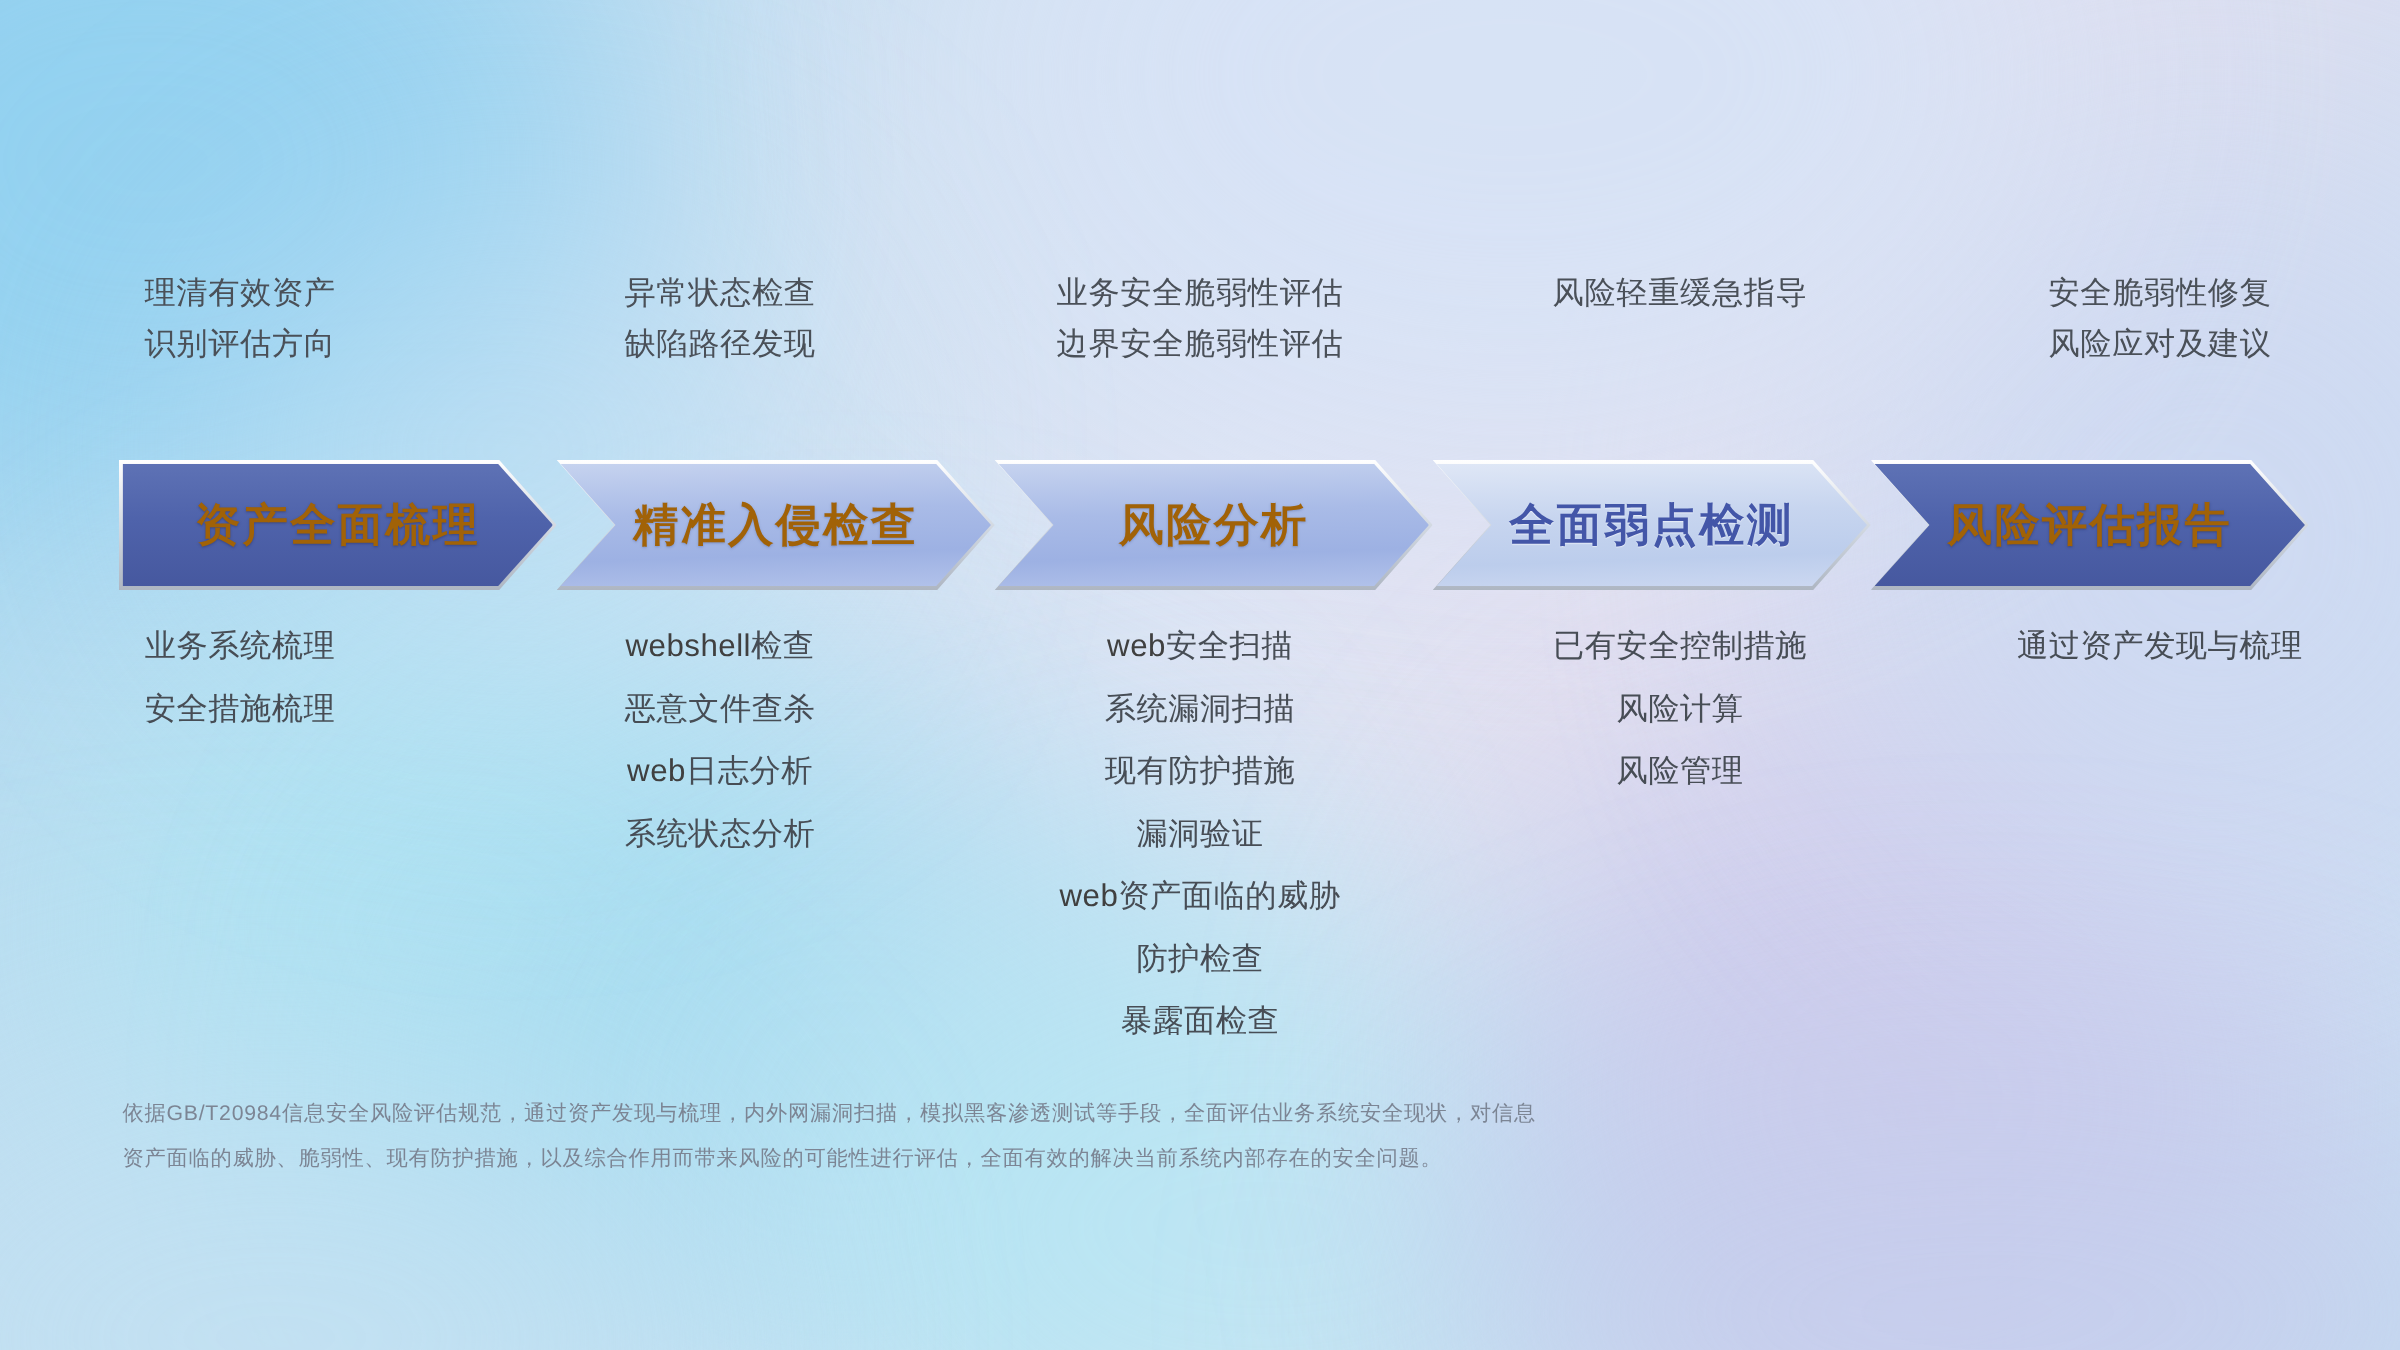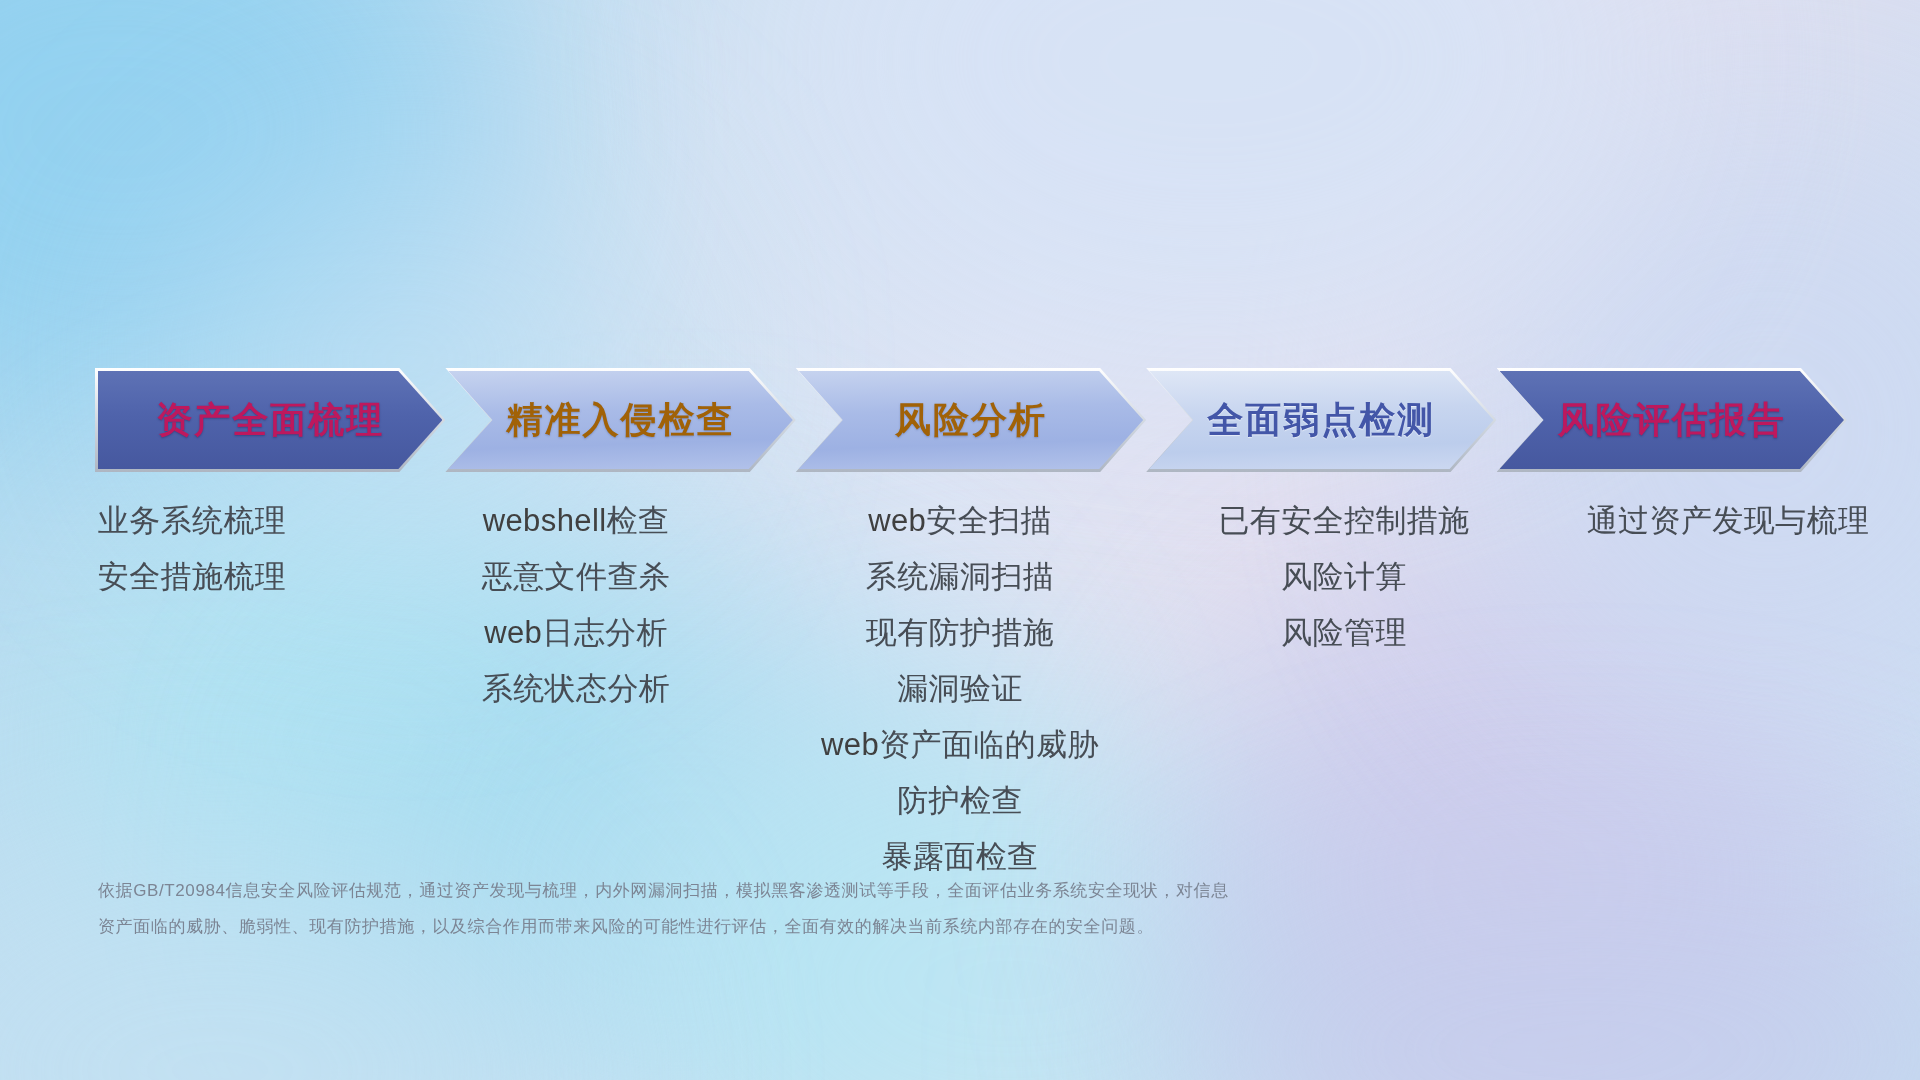--- a/index.html
+++ b/index.html
@@ -58,31 +58,31 @@
   }
   .chev:first-child .inner{
     clip-path:polygon(0 0, calc(100% - 44px) 0, 100% 50%, calc(100% - 44px) 100%, 0 100%);
   }
   .chev .label{
     position:relative;z-index:3;font-size:36px;font-weight:bold;letter-spacing:2px;
     white-space:nowrap;
   }
   
   .v-dark .inner{background:linear-gradient(180deg,#5e72b5 0%,#4f63ab 45%,#46589f 100%);}
-  .v-dark .label{color:#be185d;text-shadow:0 1px 2px rgba(30,40,90,.45);}
+  .v-dark .label{color:#a16207;text-shadow:0 1px 2px rgba(30,40,90,.45);}
   .v-light .inner{background:linear-gradient(178deg,#c6d3ef 0%,#a9bbe7 40%,#9db1e3 72%,#b2c2ea 100%);}
   .v-light .label{color:#a16207;text-shadow:0 1px 2px rgba(70,90,150,.40);}
   .v-pale .inner{background:linear-gradient(178deg,#dfe7f6 0%,#c7d5ef 42%,#bccdec 75%,#ccd8f1 100%);}
   .v-pale .label{color:#4356a8;text-shadow:0 1px 1px rgba(255,255,255,.6);}
 
   
   .bot-row{position:absolute;left:0;right:0;top:505px;display:flex;align-items:flex-start;}
   .bot-col{flex:0 0 20%;display:flex;flex-direction:column;align-items:center;gap:25px;}
   .bot-col .item{
-    font-size:31px;color:#474d55;line-height:1;white-space:nowrap;letter-spacing:.4px;
+    font-size:25px;color:#474d55;line-height:1;white-space:nowrap;letter-spacing:.4px;
   }
   .bot-col .item b{font-weight:normal;color:#404040;}
 
   
   .footer{
     position:absolute;left:98px;top:873px;width:1520px;
     font-size:17px;line-height:36px;color:#7c8594;letter-spacing:.6px;
   }
   .footer .fl{display:block;white-space:nowrap;}
 </style>
@@ -98,20 +98,41 @@
   <div class="blob b5"></div>
   <div class="blob b6"></div>
   <div class="blob b7"></div>
   <div class="blob b8"></div>
   <div class="blob b9"></div>
   <div class="blob b10"></div>
 </div>
 
 <div id="stage">
 
+  <div class="top-row">
+    <div class="top-col">
+      <div class="line">理清有效资产</div>
+      <div class="line">识别评估方向</div>
+    </div>
+    <div class="top-col">
+      <div class="line">异常状态检查</div>
+      <div class="line">缺陷路径发现</div>
+    </div>
+    <div class="top-col">
+      <div class="line">业务安全脆弱性评估</div>
+      <div class="line">边界安全脆弱性评估</div>
+    </div>
+    <div class="top-col">
+      <div class="line">风险轻重缓急指导</div>
+    </div>
+    <div class="top-col">
+      <div class="line">安全脆弱性修复</div>
+      <div class="line">风险应对及建议</div>
+    </div>
+  </div>
 
   <div class="banner">
     <div class="chev v-dark">
       <div class="edge"></div>
       <div class="inner"></div>
       <div class="label">资产全面梳理</div>
     </div>
     <div class="chev v-light">
       <div class="edge"></div>
       <div class="inner"></div>

